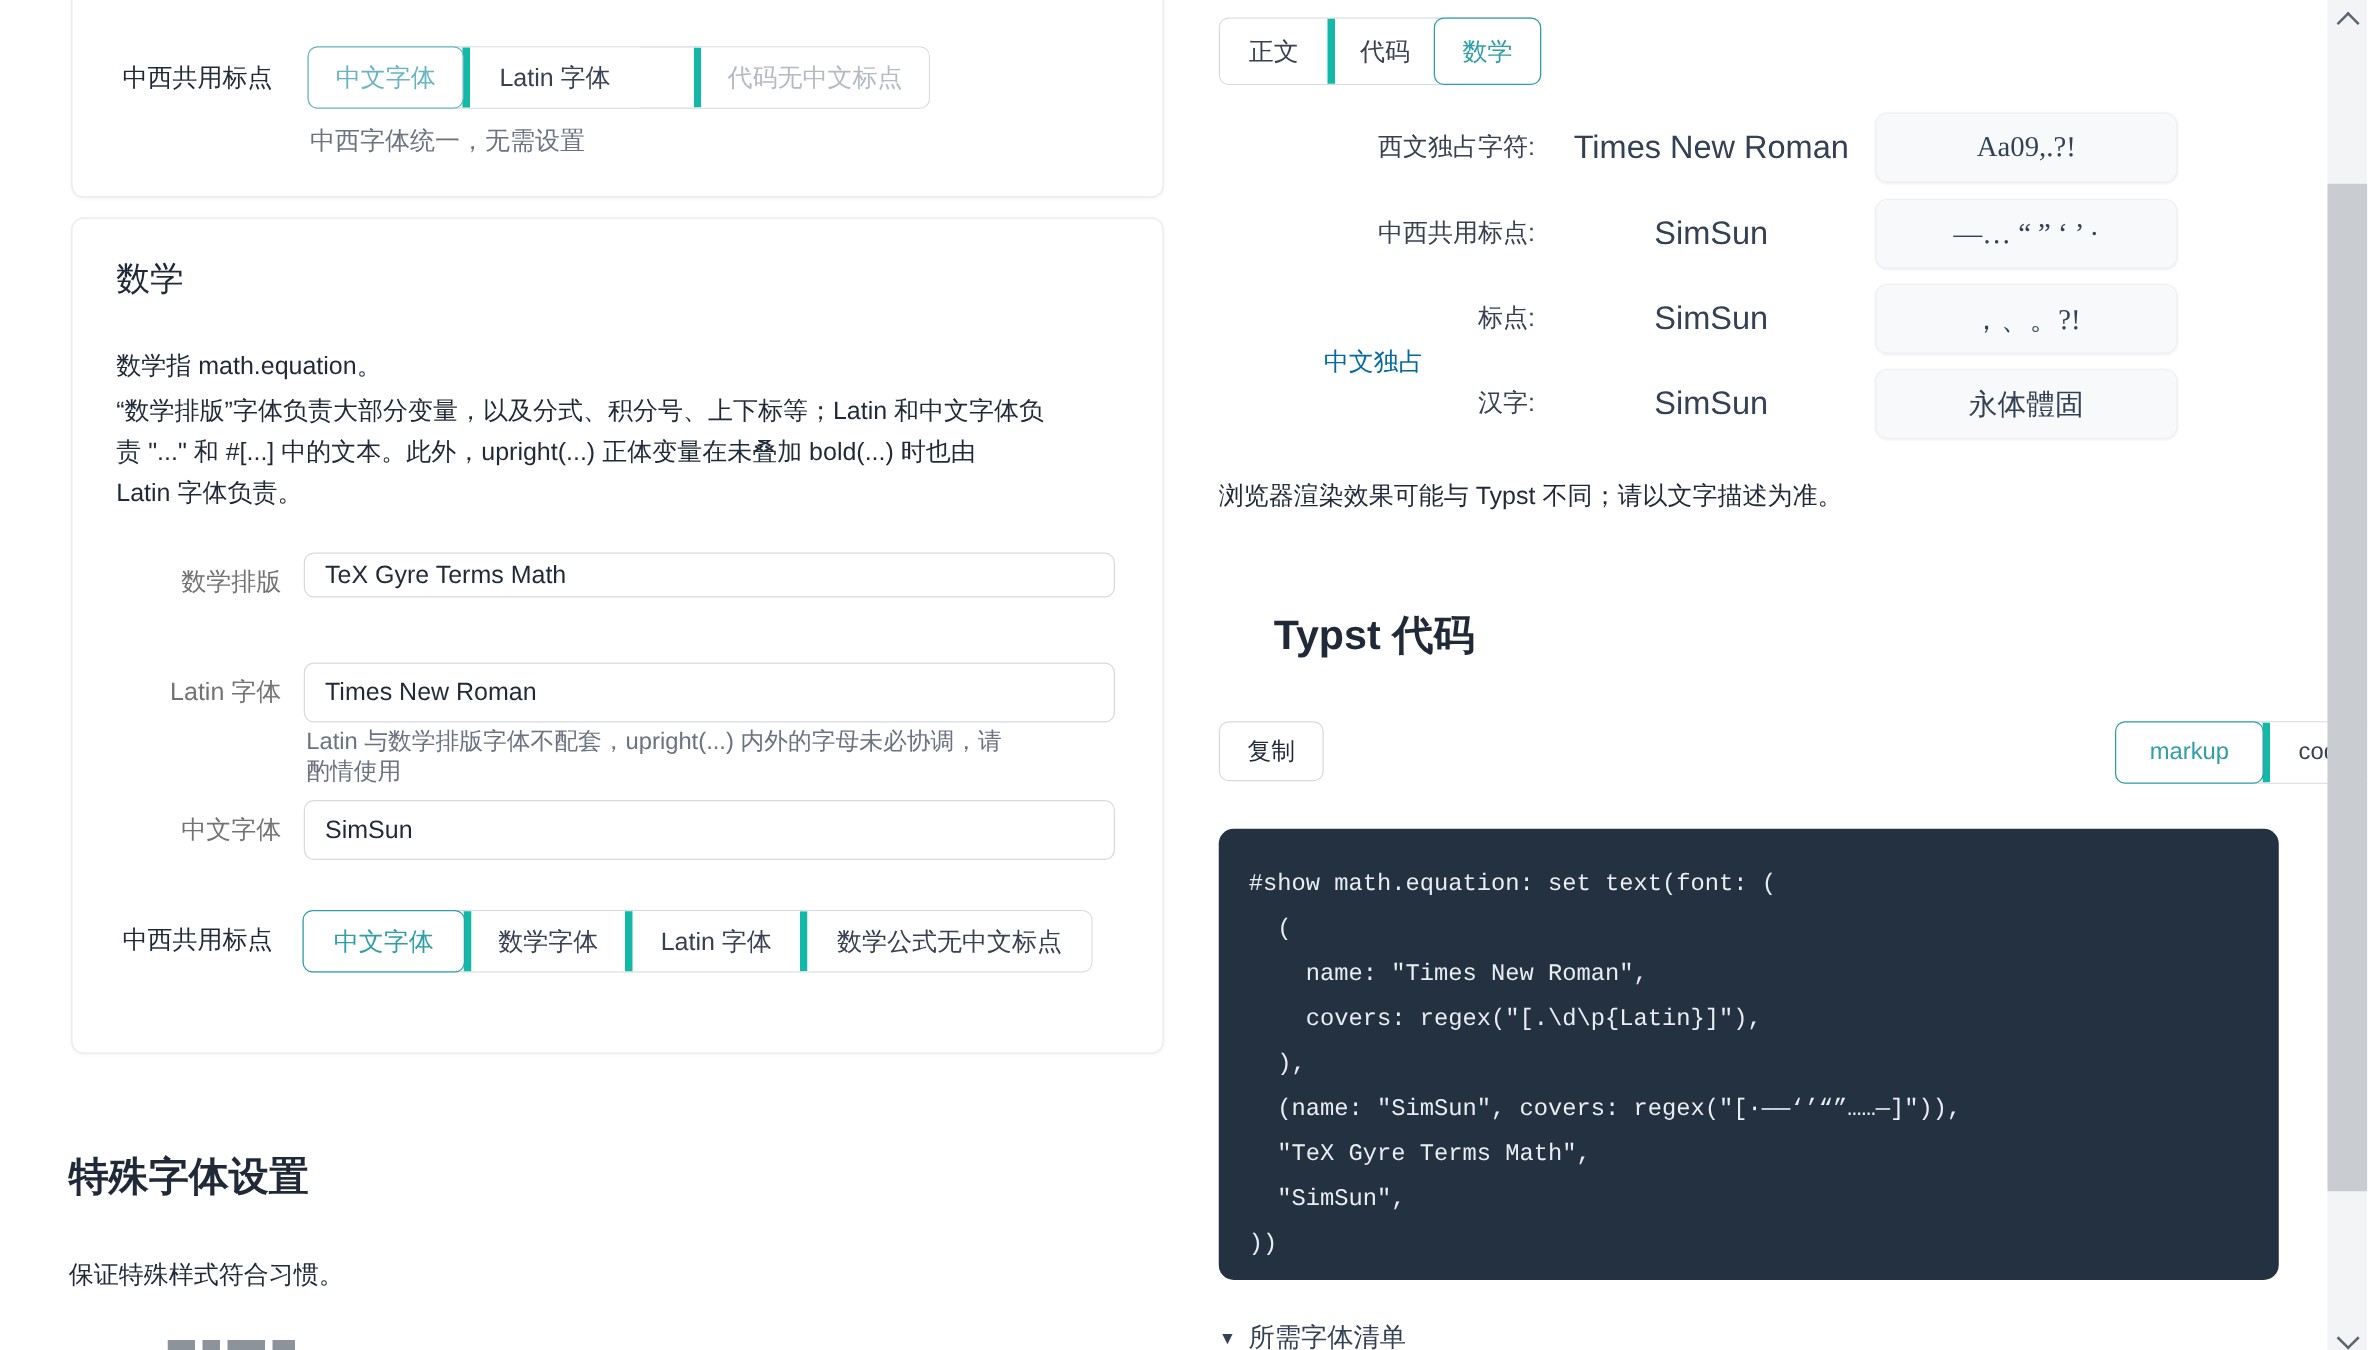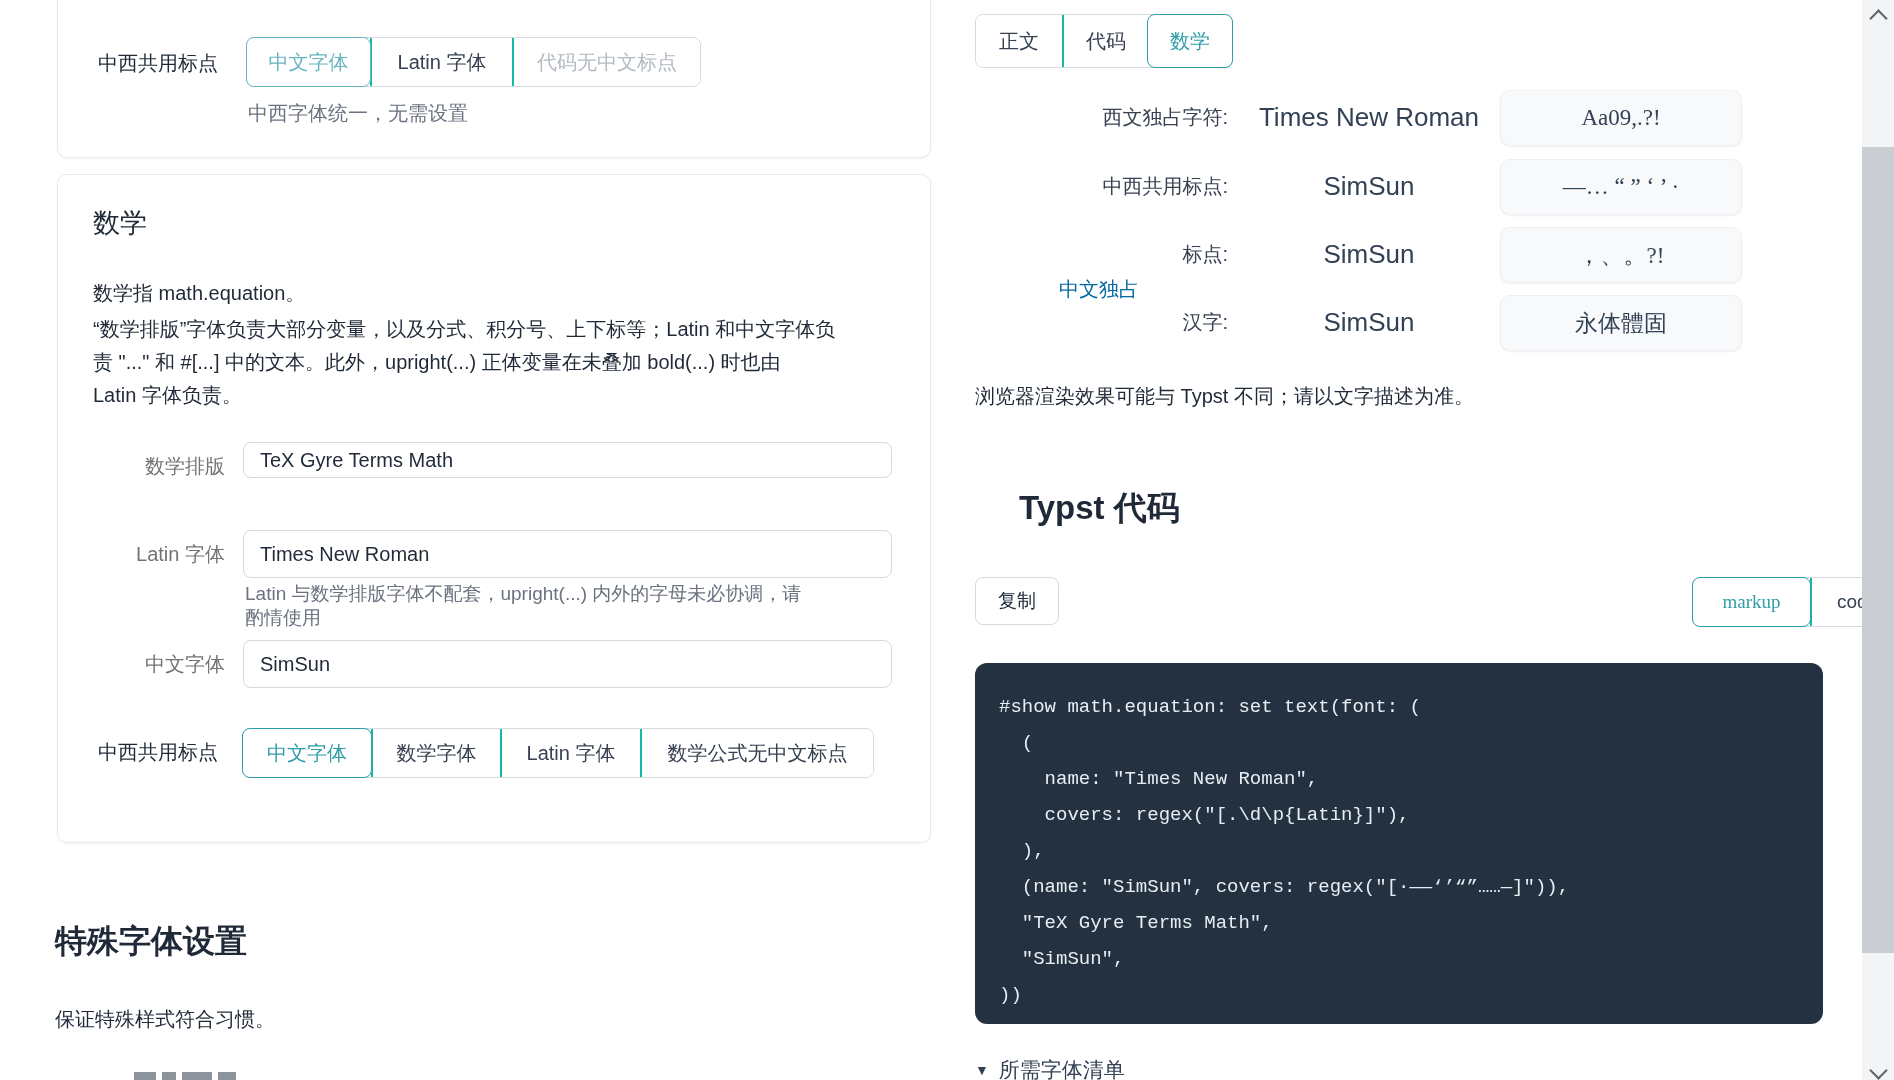--- a/index.html
+++ b/index.html
@@ -7,26 +7,26 @@
           font-family:"Liberation Sans","DejaVu Sans",sans-serif;color:#1f2937;}
   .abs{position:absolute;}
   .card{position:absolute;background:#fff;border:1px solid #e8eaed;border-radius:10px;
         box-shadow:0 1px 3px rgba(0,0,0,.05);}
   .lbl{font-size:20px;color:#1f2937;line-height:28px;}
   .muted{color:#6b7280;}
   .pre-line{white-space:pre-line;}
   
   .seg{position:absolute;display:flex;background:#fff;border:1px solid #d6dade;border-radius:8px;}
   .seg-btn{display:flex;align-items:center;justify-content:center;font-size:20px;color:#374151;
-           border-left:2px solid #14b8a6;box-sizing:border-box;background:#fff;cursor:pointer;}
-  .seg-btn:first-child{border-left:none;border-radius:7px 0 0 7px;font-family:Liberation Serif, serif;}
+           border-left:6px solid #14b8a6;box-sizing:border-box;background:#fff;cursor:pointer;}
+  .seg-btn:first-child{border-left:none;border-radius:7px 0 0 7px;}
   .seg-btn:last-child{border-radius:0 7px 7px 0;}
   .seg-btn.selected{border:1px solid #2f9ea9;border-radius:8px;color:#2f9ea9;margin:-1px;z-index:2;}
   .seg.light .seg-btn.selected{border-color:#68b5c1;color:#68b5c1;}
-  .seg-btn.disabled{color:#b3bac2;cursor:default;}
+  .seg-btn.disabled{color:#b3bac2;cursor:default;margin-left:43px;}
   
   .text-input{position:absolute;box-sizing:border-box;border:1px solid #d6dade;border-radius:8px;
               font-size:20px;color:#1f2937;padding:0 16px;background:#fff;outline:none;
               font-family:"Liberation Sans","DejaVu Sans",sans-serif;}
   .fld-label{position:absolute;width:167px;text-align:right;font-size:20px;color:#737373;line-height:28px;}
   
   .pv-label{position:absolute;left:975px;width:253px;text-align:right;font-size:20px;color:#374151;
             display:flex;align-items:center;justify-content:flex-end;height:54px;}
   .pv-name{position:absolute;left:1240px;width:258px;text-align:center;font-size:26px;color:#334155;
            display:flex;align-items:center;justify-content:center;height:54px;}

